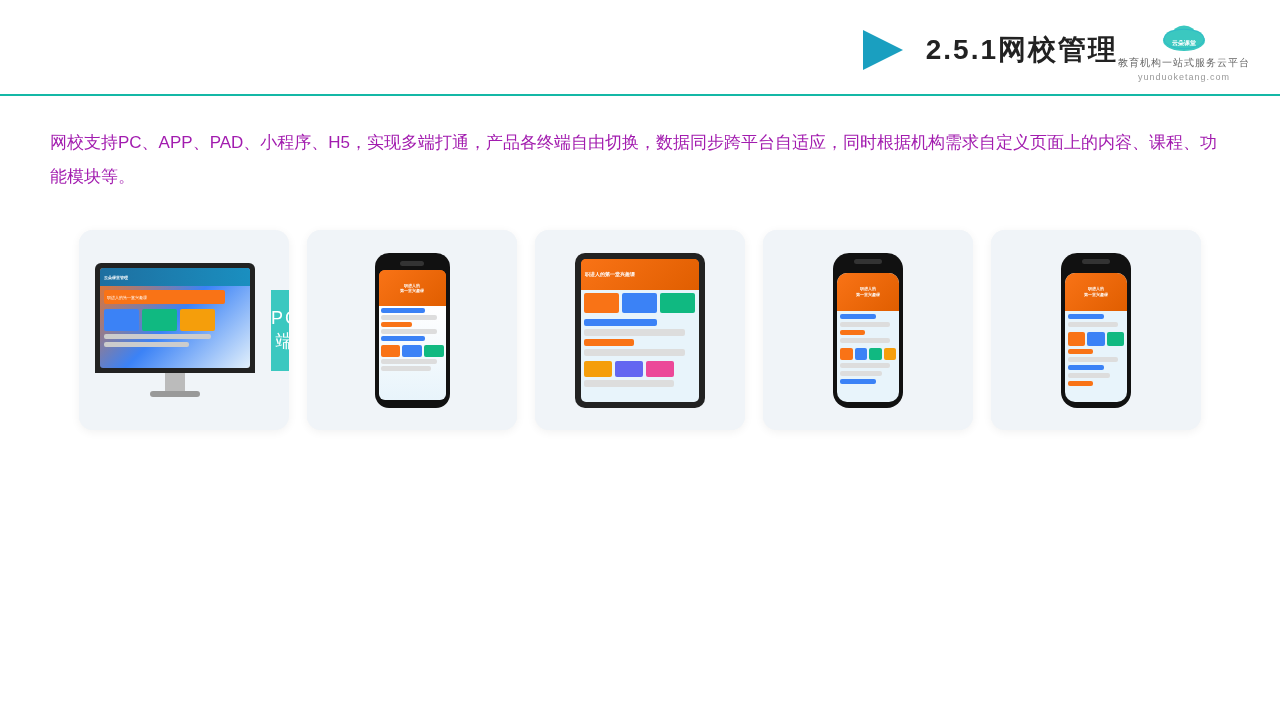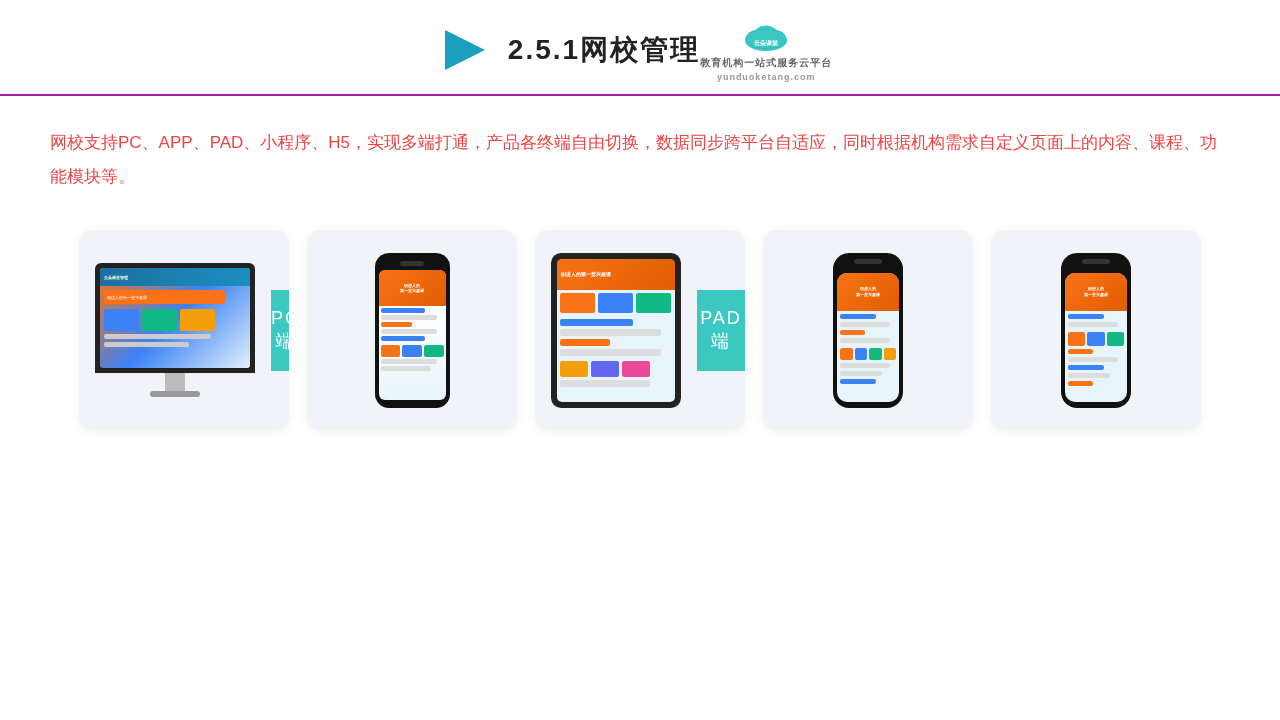--- a/index.html
+++ b/index.html
@@ -9,23 +9,23 @@
       width: 1280px;
       height: 720px;
       overflow: hidden;
       position: relative;
     }
 
     
     .header {
       display: flex;
       align-items: center;
-      justify-content: center;
+      justify-content: flex-end;
       padding: 18px 30px 12px 22px;
-      border-bottom: 2px solid #a21caf;
+      border-bottom: 2px solid #14b8a6;
     }
 
     .header-left {
       display: flex;
       align-items: center;
       gap: 18px;
     }
 
     .play-icon {
       width: 50px;
@@ -48,31 +48,30 @@
 
     .logo-icon {
       width: 60px;
       height: 36px;
     }
 
     .logo-text {
       font-size: 11px;
       color: #555;
       letter-spacing: 1px;
-      font-weight: bold;
     }
 
     
     .content {
       padding: 30px 50px 20px 50px;
     }
 
     .description {
       font-size: 17px;
-      color: #ef4444;
+      color: #a21caf;
       line-height: 2;
       margin-bottom: 36px;
     }
 
     
     .cards-row {
       display: flex;
       gap: 18px;
       justify-content: center;
     }
@@ -456,21 +455,20 @@
               <div style="display:flex;gap:3px;margin-top:2px;">
                 <div style="width:28px;height:16px;background:#f59e0b;border-radius:2px;"></div>
                 <div style="width:28px;height:16px;background:#6366f1;border-radius:2px;"></div>
                 <div style="width:28px;height:16px;background:#ec4899;border-radius:2px;"></div>
               </div>
               <div class="tablet-row" style="width:80%;"></div>
             </div>
           </div>
         </div>
       </div>
-      <div class="card-label">PAD端</div>
     </div>
 
     <div class="card">
       <div class="card-image-area">
         <div class="phone-tall">
           <div class="phone-tall-notch"></div>
           <div class="phone-tall-screen">
             <div class="phone-tall-screen-header">
               <div class="phone-tall-screen-header-text">职进人的<br>第一堂兴趣课</div>
             </div>

